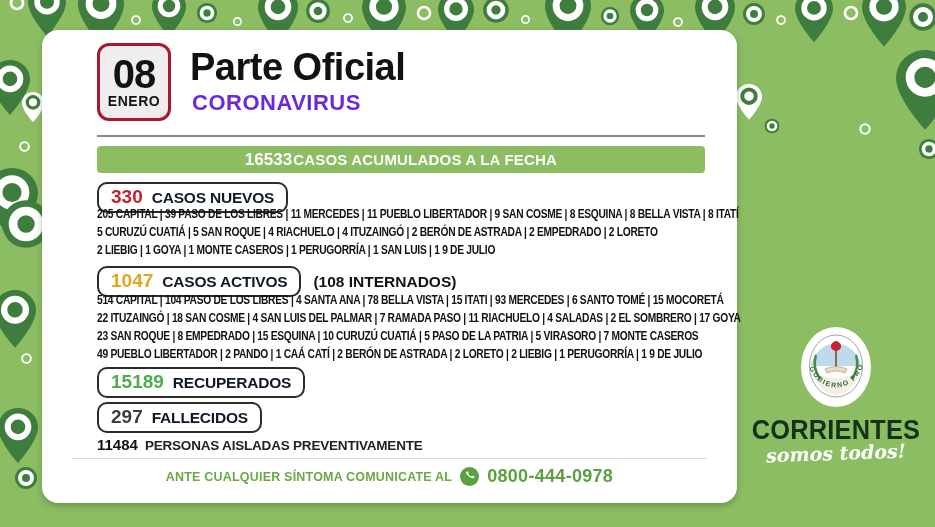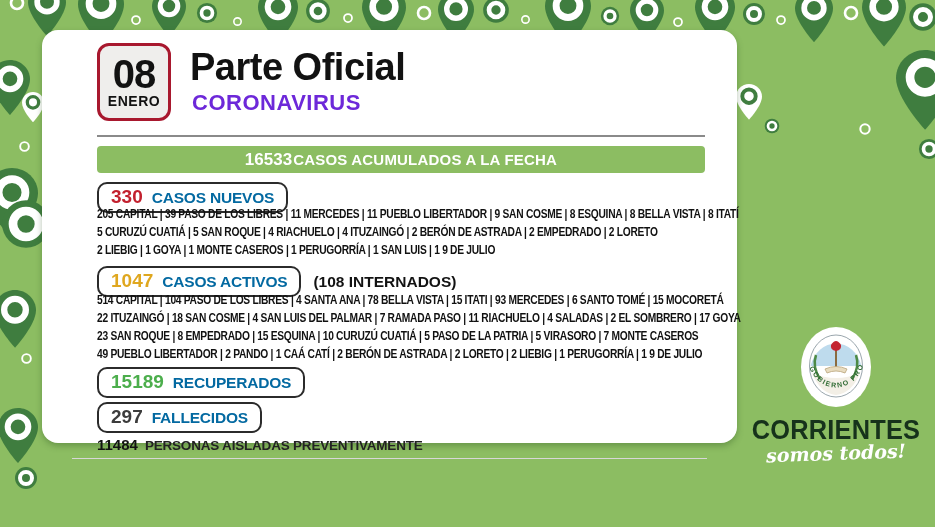--- a/index.html
+++ b/index.html
@@ -3,21 +3,21 @@
 <meta charset="utf-8">
 <style>
   * { margin:0; padding:0; box-sizing:border-box; }
   html,body { width:935px; height:527px; overflow:hidden; }
   body { font-family:"Liberation Sans", sans-serif; position:relative;
          background:#8cbd62; }
 
   .pins-layer { position:absolute; inset:0; z-index:1; }
   .pin-deco { position:absolute; line-height:0; }
 
-  .card { position:absolute; left:42px; top:30px; width:695px; height:413px;
+  .card { position:absolute; left:42px; top:30px; width:695px; height:473px;
           background:#ffffff; border-radius:16px; z-index:2;
           box-shadow:0 3px 6px rgba(40,80,30,.35); }
 
   
   .date-box { position:absolute; left:55px; top:13px; width:74px; height:78px;
               background:#efeeec; border:3px solid #a8182e; border-radius:12px;
               display:flex; flex-direction:column; align-items:center; justify-content:center; }
   .date-day { font-size:40px; font-weight:700; color:#121212; line-height:38px; letter-spacing:-1px; }
   .date-month { font-size:14px; font-weight:700; color:#121212; letter-spacing:.5px; }
   .title { position:absolute; left:148px; top:16px; font-size:38px; font-weight:700;
@@ -32,21 +32,21 @@
             background:#8cbd62; border-radius:4px; display:flex; align-items:center;
             justify-content:center; gap:1px; color:#fff; }
   .banner-value { font-size:17px; font-weight:700; }
   .banner-label { font-size:15px; font-weight:700; letter-spacing:.2px; }
 
   
   .pill-row { position:absolute; left:55px; display:flex; align-items:center; gap:12px; }
   .pill { display:inline-flex; align-items:baseline; gap:9px; border:2px solid #2b2b2b;
           border-radius:10px; padding:2px 12px 3px; background:#fff; }
   .pill-value { font-size:19px; font-weight:700; }
-  .pill-label { font-size:15.5px; font-weight:700; color:#0369a1; letter-spacing:-.2px; }
+  .pill-label { font-size:15.5px; font-weight:700; color:#0f172a; letter-spacing:-.2px; }
   .v-red   { color:#c2202e; }
   .v-gold  { color:#dfa71f; }
   .v-green { color:#4cae4c; }
   .v-dark  { color:#3c3c3c; }
   .pill-note { font-size:15.5px; font-weight:700; color:#121212; }
 
   .data-line { position:absolute; left:55px; font-size:12.8px; font-weight:700; color:#111;
                letter-spacing:-.35px; white-space:nowrap; transform:scaleX(.8);
                transform-origin:0 50%; }
 
@@ -276,20 +276,30 @@
     </div>
   </div>
 
   <div class="aislados">
     <span class="aislados-value">11484</span>
     <span class="aislados-label">PERSONAS AISLADAS PREVENTIVAMENTE</span>
   </div>
 
   <div class="hr2"></div>
 
+  <div class="footer">
+    <span class="footer-msg">ANTE CUALQUIER SÍNTOMA COMUNICATE AL</span>
+    <span class="phone-badge">
+      <svg viewBox="0 0 24 24" width="19" height="19">
+        <circle cx="12" cy="12" r="12" fill="#5ca13e"></circle>
+        <path d="M8.2 7.2c.8 1.9 2.3 3.9 4.3 5.5 2 1.6 3.1 2 4.1 2.2.4.1.7-.1.9-.5l.5-1.1c.2-.4 0-.8-.4-1l-1.9-.8c-.3-.1-.7 0-.9.2l-.6.6c-1.2-.7-2.6-2-3.3-3.3l.6-.6c.3-.3.3-.6.2-.9l-.8-1.9c-.2-.4-.6-.6-1-.4l-1.1.5c-.5.2-.7.5-.6 1z" fill="#ffffff" transform="rotate(-8 12 12)"></path>
+      </svg>
+    </span>
+    <span class="footer-phone">0800-444-0978</span>
+  </div>
 </div>
 
 <div class="logo">
   <svg class="crest" width="92" height="88" viewBox="0 0 92 88">
     <ellipse cx="46" cy="42" rx="35" ry="40" fill="#ffffff"></ellipse>
     <ellipse cx="46" cy="41" rx="26.5" ry="31" fill="#ffffff" stroke="#9aa6ad" stroke-width="1"></ellipse>
     <path d="M20.5 41 a26.5 31 0 0 1 51 0 z" fill="#bedbed"></path>
     <path d="M22 48 q24 10 48 0 q-8 20 -24 22 q-16 -2 -24 -22 z" fill="#f3efe6"></path>
     <rect x="45" y="22" width="2" height="22" fill="#8a6b3f"></rect>
     <path d="M41 20 q5 -8 10 0 q1 5 -5 6 q-6 -1 -5 -6 z" fill="#c42430"></path>

